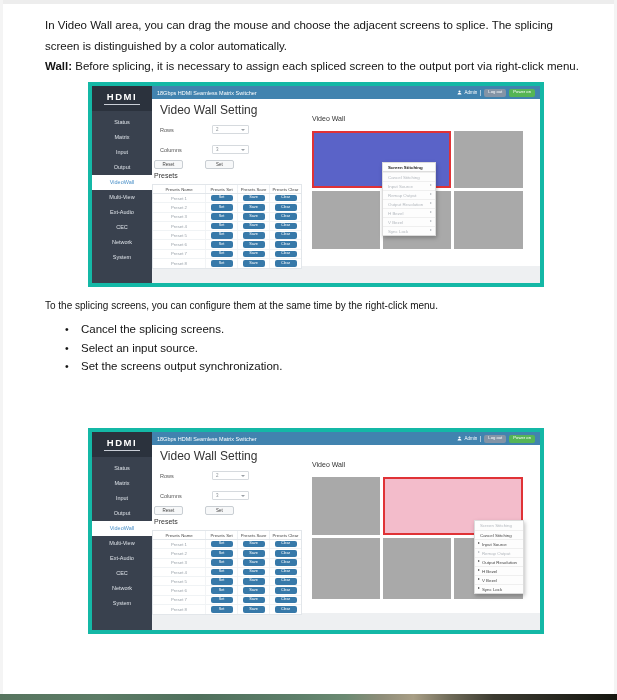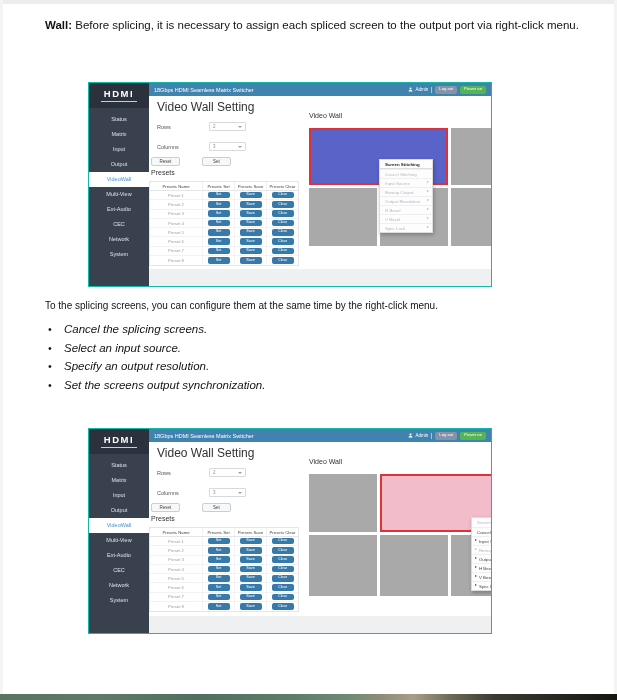--- a/index.html
+++ b/index.html
@@ -13,26 +13,26 @@
   
   .edge-top{position:absolute;left:0;top:0;width:617px;height:4px;background:#ededed;}
   .edge-left{position:absolute;left:0;top:0;width:3px;height:694px;background:#f4f4f4;}
   .edge-right{position:absolute;right:0;top:0;width:3px;height:694px;background:#f4f4f4;}
   .wallpaper-strip{position:absolute;left:0;bottom:0;width:617px;height:6px;
     background:linear-gradient(90deg,#57755f 0%,#5c7c66 16%,#4f705c 32%,#5d7f6a 48%,#6b8a72 56%,#8f8d79 62%,#a89e85 67%,#6e6a58 73%,#3c3b31 80%,#2a2a22 89%,#15160f 100%);}
 
   
   .textblock{position:absolute;left:45px;top:15px;width:536px;font-size:11.5px;line-height:20.5px;color:#141414;}
   .p2{position:absolute;left:45px;top:300px;font-size:10px;color:#141414;}
-  .bullets{position:absolute;left:45px;top:320px;font-style:italic;}
+  .bullets{position:absolute;left:62px;top:320px;}
   .bullet-row{position:relative;padding-left:19px;font-size:11.5px;color:#141414;line-height:18.6px;}
   .bullet-row::before{content:"\2022";position:absolute;left:3px;font-size:10.5px;}
 
   
-  .shot{position:absolute;left:88px;width:404px;height:205px;background:#fff;border:1px solid #14b8a6;overflow:hidden;}
+  .shot{position:absolute;left:88px;width:456px;height:205px;background:#fff;border:4px solid #14b8a6;overflow:hidden;}
   .shot1{top:82px;}
   .shot2{top:428px;height:206px;}
 
   .logo-block{position:absolute;left:0;top:0;width:60px;height:25px;background:#2b323d;display:flex;flex-direction:column;align-items:center;justify-content:center;z-index:3;}
   .logo-text{color:#fff;font-size:9.5px;font-weight:bold;letter-spacing:1.5px;line-height:1;}
   .logo-sub{width:36px;height:1.5px;background:#c9ced6;margin-top:2px;}
 
   .app-header{position:absolute;left:60px;top:0;right:0;height:13px;background:#4183af;display:flex;align-items:center;padding:0 5px;z-index:2;}
   .app-title{flex:1;color:#fff;font-size:5.5px;}
   .hdr-right{display:flex;align-items:center;gap:3px;}
@@ -107,20 +107,21 @@
   .arr.l{margin-right:2px;}
 </style>
 </head>
 <body>
 
 <div class="edge-top"></div>
 <div class="edge-left"></div>
 <div class="edge-right"></div>
 
 <div class="textblock">
+  <p><span>In Video Wall area, you can drag the mouse and choose the adjacent screens to splice. The splicing screen is distinguished by a color automatically.</span></p>
   <p><b>Wall:</b><span> Before splicing, it is necessary to assign each spliced screen to the output port via right-click menu.</span></p>
 </div>
 
 <div class="shot shot1">
   <div class="logo-block">
     <div class="logo-text">HDMI</div>
     <div class="logo-sub"></div>
   </div>
   <div class="app-header">
     <div class="app-title">18Gbps HDMI Seamless Matrix Switcher</div>
@@ -352,21 +353,20 @@
       </div>
       </div>
   </div>
 </div>
 
 <p class="p2">To the splicing screens, you can configure them at the same time by the right-click menu.</p>
 <div class="bullets">
 
 <div class="bullet-row"><span>Cancel the splicing screens.</span></div>
     <div class="bullet-row"><span>Select an input source.</span></div>
-    <div class="bullet-row"><span>Specify an output resolution.</span></div>
     <div class="bullet-row"><span>Set the screens output synchronization.</span></div>
   </div>
 
 <div class="shot shot2">
   <div class="logo-block">
     <div class="logo-text">HDMI</div>
     <div class="logo-sub"></div>
   </div>
   <div class="app-header">
     <div class="app-title">18Gbps HDMI Seamless Matrix Switcher</div>

